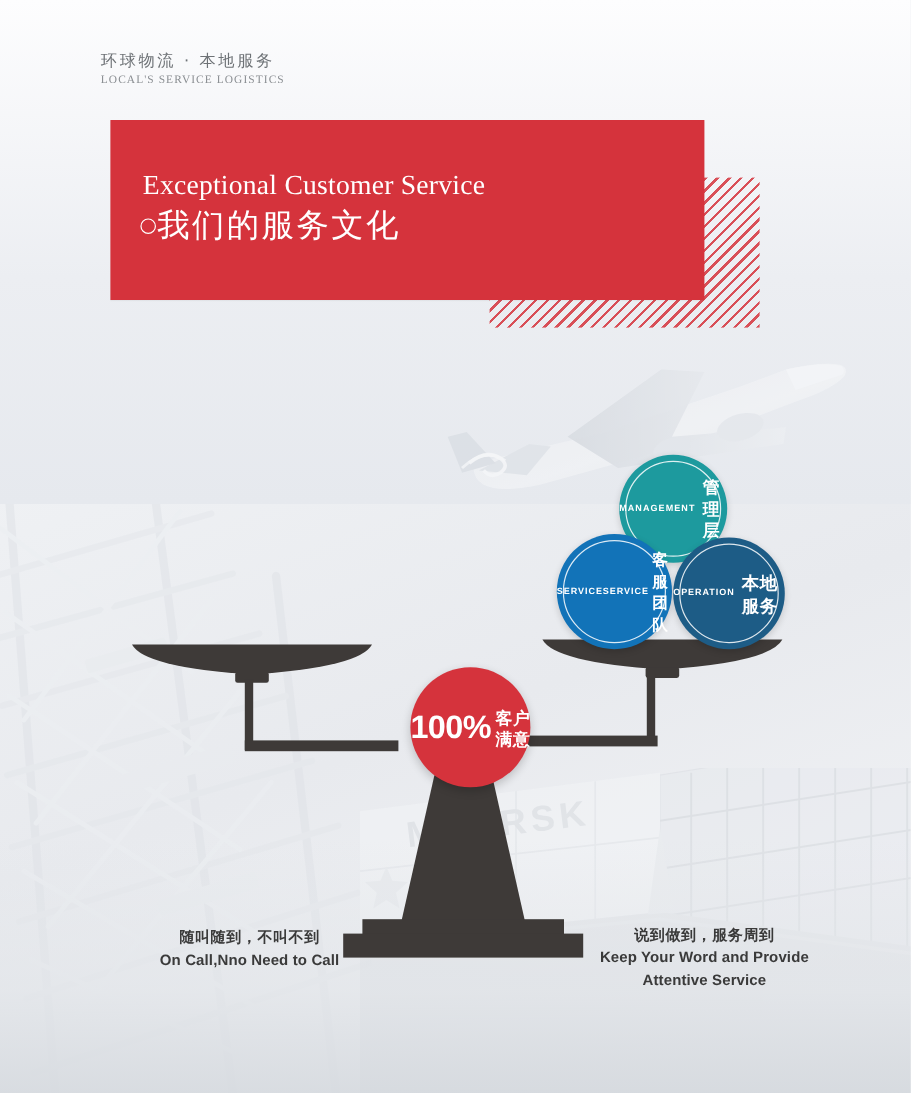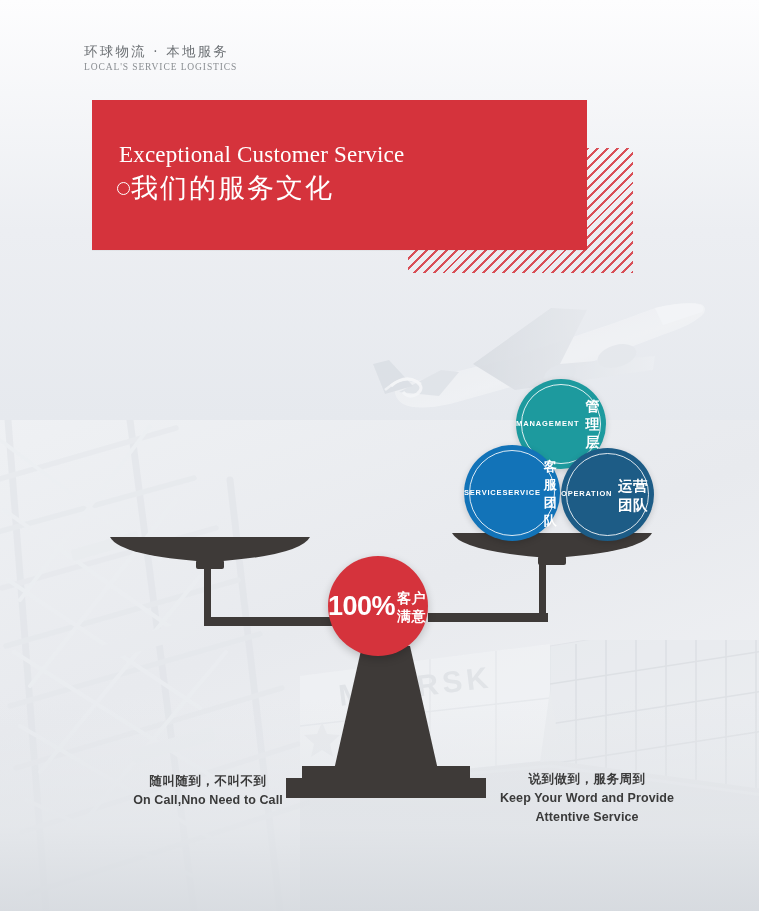--- a/index.html
+++ b/index.html
@@ -88,22 +88,22 @@
   #c-service{left:464px;top:445px;width:96px;height:96px;background:#1273b8;z-index:4;}
   #c-service .inner-ring{top:5px;left:5px;right:5px;bottom:5px;}
   #c-service .lbl-en{font-size:7.5px;letter-spacing:.8px;}
   #c-service .lbl-cn{font-size:13px;margin-top:2px;letter-spacing:.5px;}
 
   #c-operation{left:561px;top:448px;width:93px;height:93px;background:#1d5c86;z-index:4;}
   #c-operation .inner-ring{top:5px;left:5px;right:5px;bottom:5px;}
   #c-operation .lbl-en{font-size:7.5px;letter-spacing:.8px;}
   #c-operation .lbl-cn{font-size:14.5px;margin-top:3px;letter-spacing:.5px;}
 
-  #c-satisfaction{left:328px;top:556px;width:100px;height:100px;background:#d5333c;z-index:6;
-    box-shadow:0 3px 8px rgba(0,0,0,.2);}
+  #c-satisfaction{left:342px;top:556px;width:100px;height:100px;background:#d5333c;z-index:6;
+    box-shadow:0 3px 8px rgba(0,0,0,.2);text-align:right;}
   #c-satisfaction .pct{color:#fff;font-weight:bold;font-size:27px;letter-spacing:-.5px;line-height:1;}
   #c-satisfaction .sub{color:#fff;font-weight:bold;font-size:14px;margin-top:4px;letter-spacing:.5px;
     font-family:"DejaVu Sans",sans-serif;}
 
   
   .cap{position:absolute;text-align:center;z-index:7;}
   .cap .cap-cn{font-size:12.5px;font-weight:bold;color:#3a3a3a;letter-spacing:.5px;
     font-family:"DejaVu Sans",sans-serif;}
   .cap .cap-en{font-size:12.5px;font-weight:bold;color:#3a3a3a;letter-spacing:.1px;line-height:1.35;margin-top:2px;}
   #cap-left{left:118px;top:773px;width:180px;}
@@ -279,21 +279,21 @@
   <div class="circ" id="c-service">
     <span class="inner-ring"></span>
     <span class="lbl-en">SERVICE</span>
     <span class="lbl-en">SERVICE</span>
     <span class="lbl-cn">客服团队</span>
   </div>
 
   <div class="circ" id="c-operation">
     <span class="inner-ring"></span>
     <span class="lbl-en">OPERATION</span>
-    <span class="lbl-cn">运营团队</span>
+    <span class="lbl-cn">本地服务</span>
   </div>
 
   <div class="circ" id="c-satisfaction">
     <span class="pct">100%</span>
     <span class="sub">客户满意</span>
   </div>
 
   <div class="cap" id="cap-right">
     <div class="cap-cn">说到做到，服务周到</div>
     <div class="cap-en">Keep Your Word and Provide</div>

